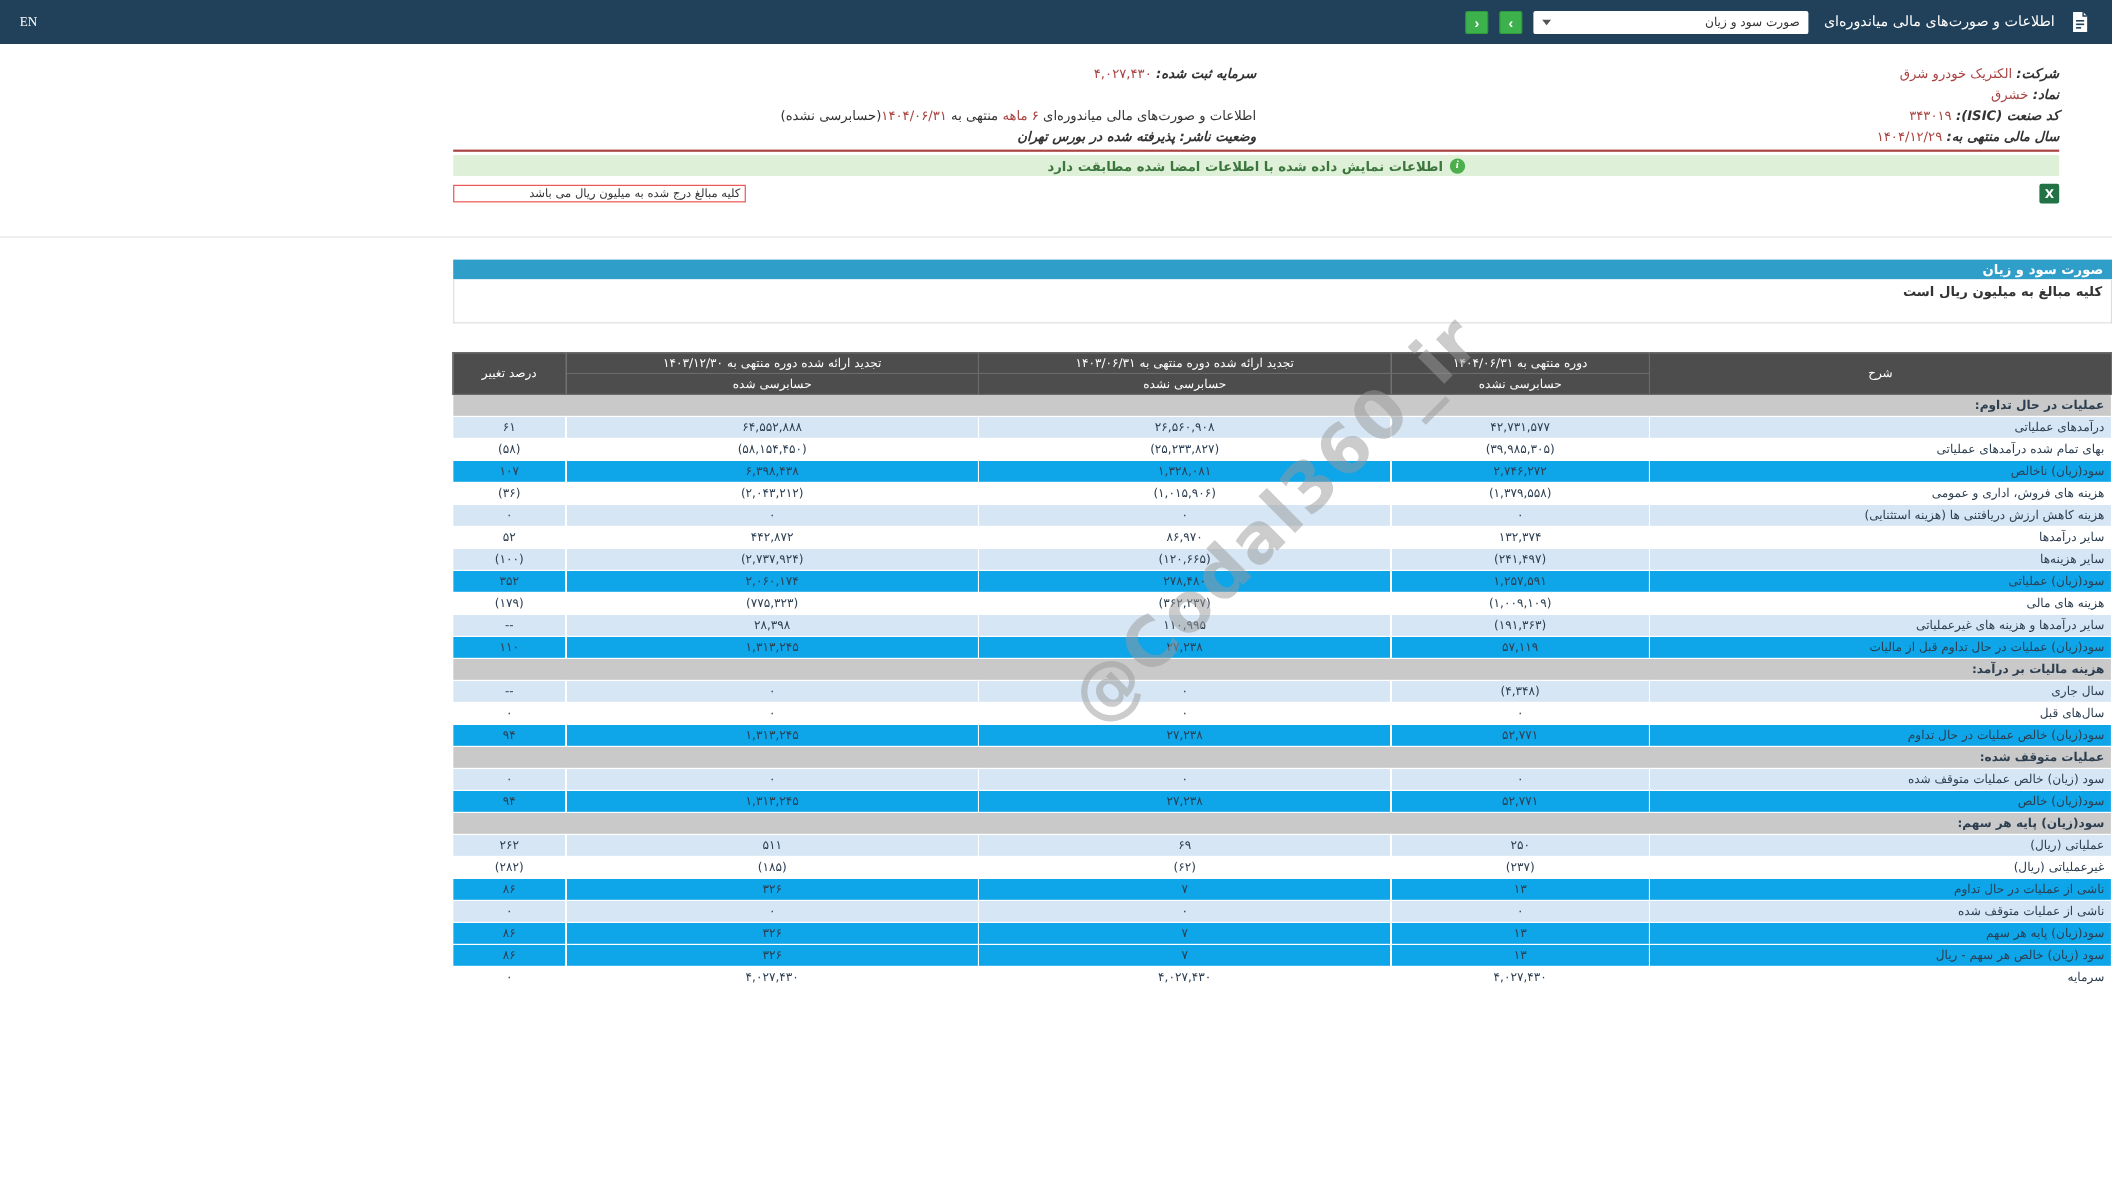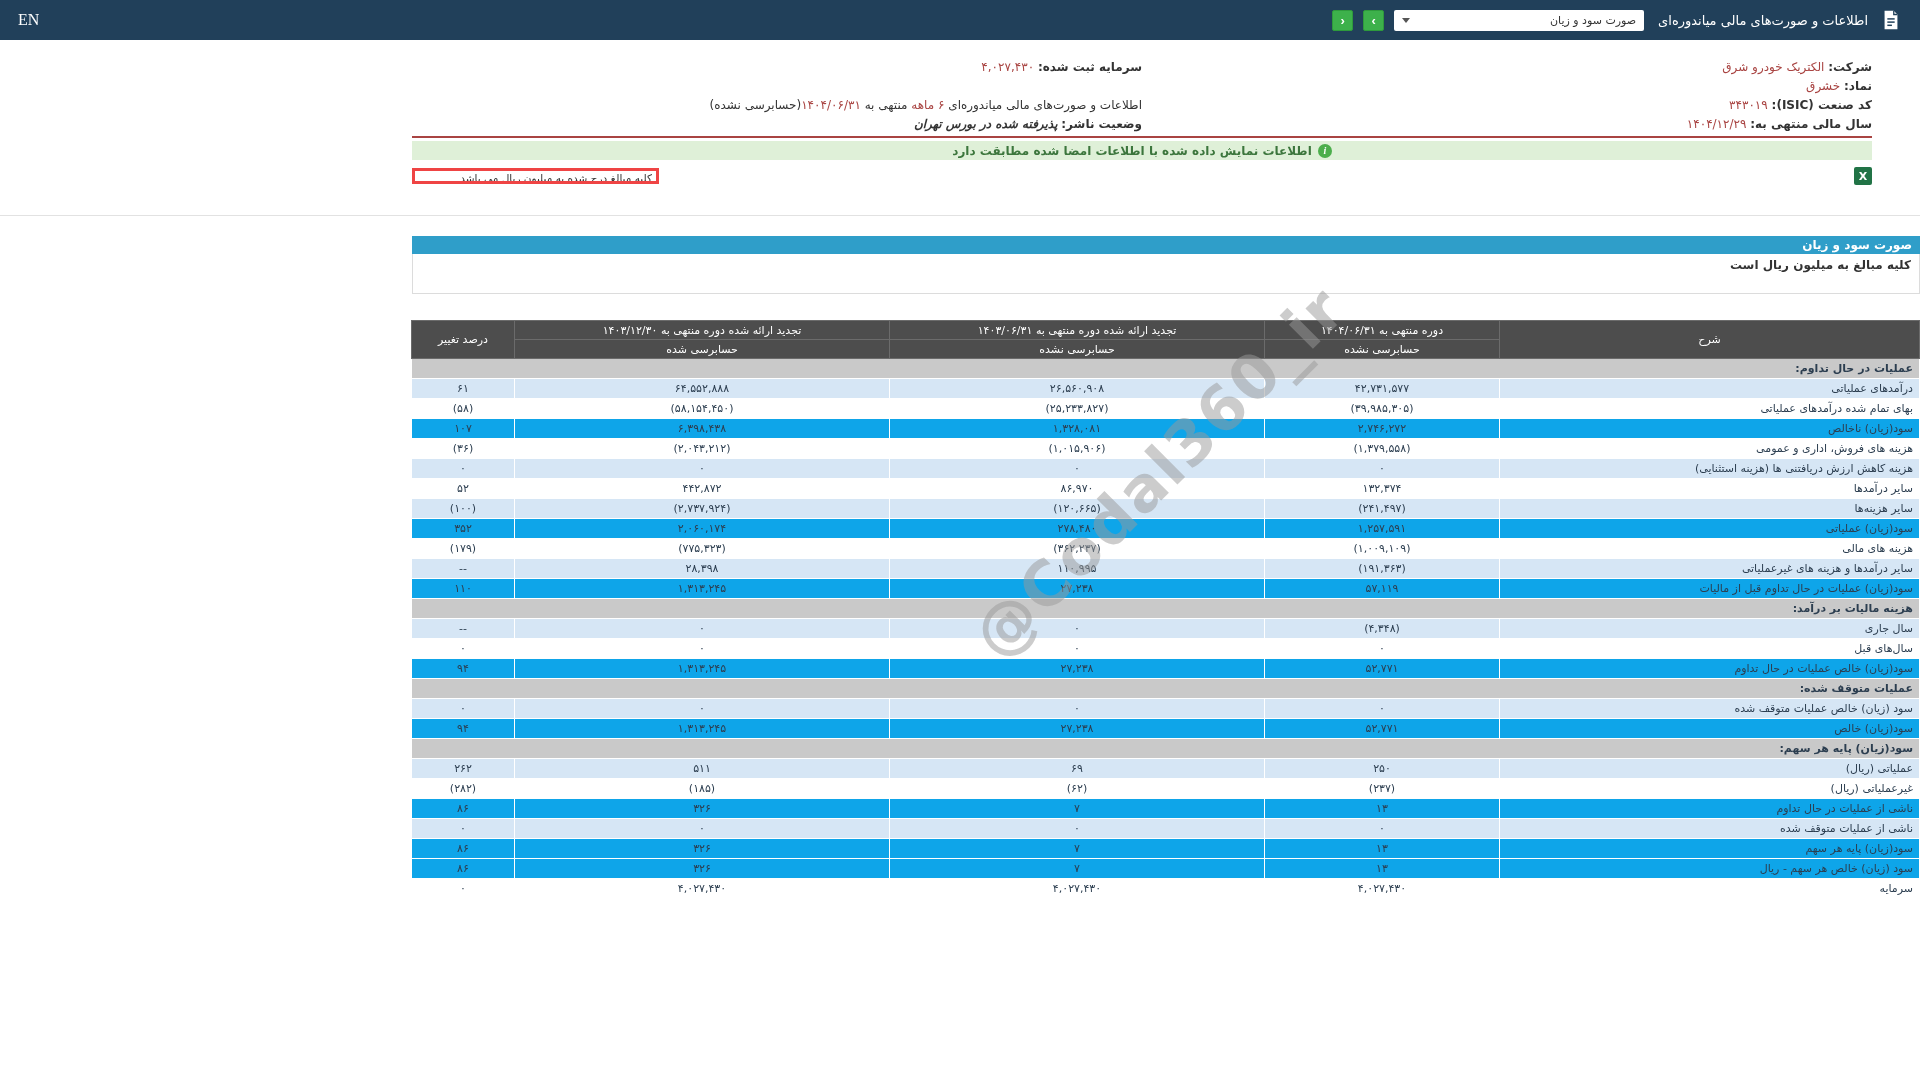--- a/index.html
+++ b/index.html
@@ -27,33 +27,33 @@
     border-right: 4px solid transparent; border-top: 5px solid #555;
   }
   .nav-btn {
     width: 21px; height: 21px; border: 1px solid #2e9a3c; border-radius: 2px;
     background: #3db14b; color: #ffffff; font-size: 13px; font-weight: bold;
     display: flex; align-items: center; justify-content: center; cursor: pointer;
     line-height: 1;
   }
   .lang-toggle {
     position: absolute; left: 18px; top: 0; height: 40px; display: flex;
-    align-items: center; color: #ffffff; font-size: 16px; cursor: pointer;
+    align-items: center; color: #ffffff; font-size: 12px; cursor: pointer;
     font-family: "Liberation Serif", "DejaVu Serif", serif;
   }
   
   .content { width: 1508px; margin-left: 30px; position: relative; }
   
   .info-card {
     margin: 18px 48px 0 0; width: 1460px;
     border-bottom: 2px solid #a94442; padding-bottom: 2px;
   }
   .info-row { display: flex; line-height: 19px; font-size: 12px; color: #333; }
   .info-cell { width: 50%; text-align: right; white-space: nowrap; }
-  .info-label { font-weight: bold; color: #333; }
+  .info-label { font-weight: bold; color: #333; font-style: italic; }
   .info-value-red { color: #a94442; }
   .info-value-strong { font-weight: bold; color: #333; font-style: italic; }
   
   .banner {
     margin: 3px 48px 0 0; width: 1460px; height: 19px; background: #dff0d8;
     display: flex; align-items: center; justify-content: center; gap: 6px;
     color: #3c763d; font-size: 12px; font-weight: bold;
   }
   .banner-icon {
     width: 14px; height: 14px; border-radius: 50%; background: #4cae4c;
@@ -64,21 +64,21 @@
   .note-row {
     margin: 7px 48px 0 0; width: 1460px; display: flex;
     justify-content: space-between; align-items: center;
   }
   .excel-icon {
     width: 18px; height: 18px; background: #217346; border-radius: 2px;
     color: #fff; font-size: 11px; font-weight: bold; display: flex;
     align-items: center; justify-content: center; cursor: pointer;
   }
   .unit-box {
-    width: 247px; height: 16px; border: 3px solid #ef4444;
+    width: 266px; height: 16px; border: 1px solid #ef4444;
     font-size: 10.5px; line-height: 14px; color: #333; padding: 0 4px;
     text-align: right; white-space: nowrap; overflow: hidden;
   }
   .page-divider { border: none; border-top: 1px solid #e2e2e2; margin: 30px 0 0 0; }
   
   .statement { margin-top: 20px; position: relative; }
   .stmt-title-bar {
     height: 18px; background: #2f9ec9; color: #ffffff; font-size: 12px;
     font-weight: bold; line-height: 18px; padding: 0 8px; text-align: right;
   }

